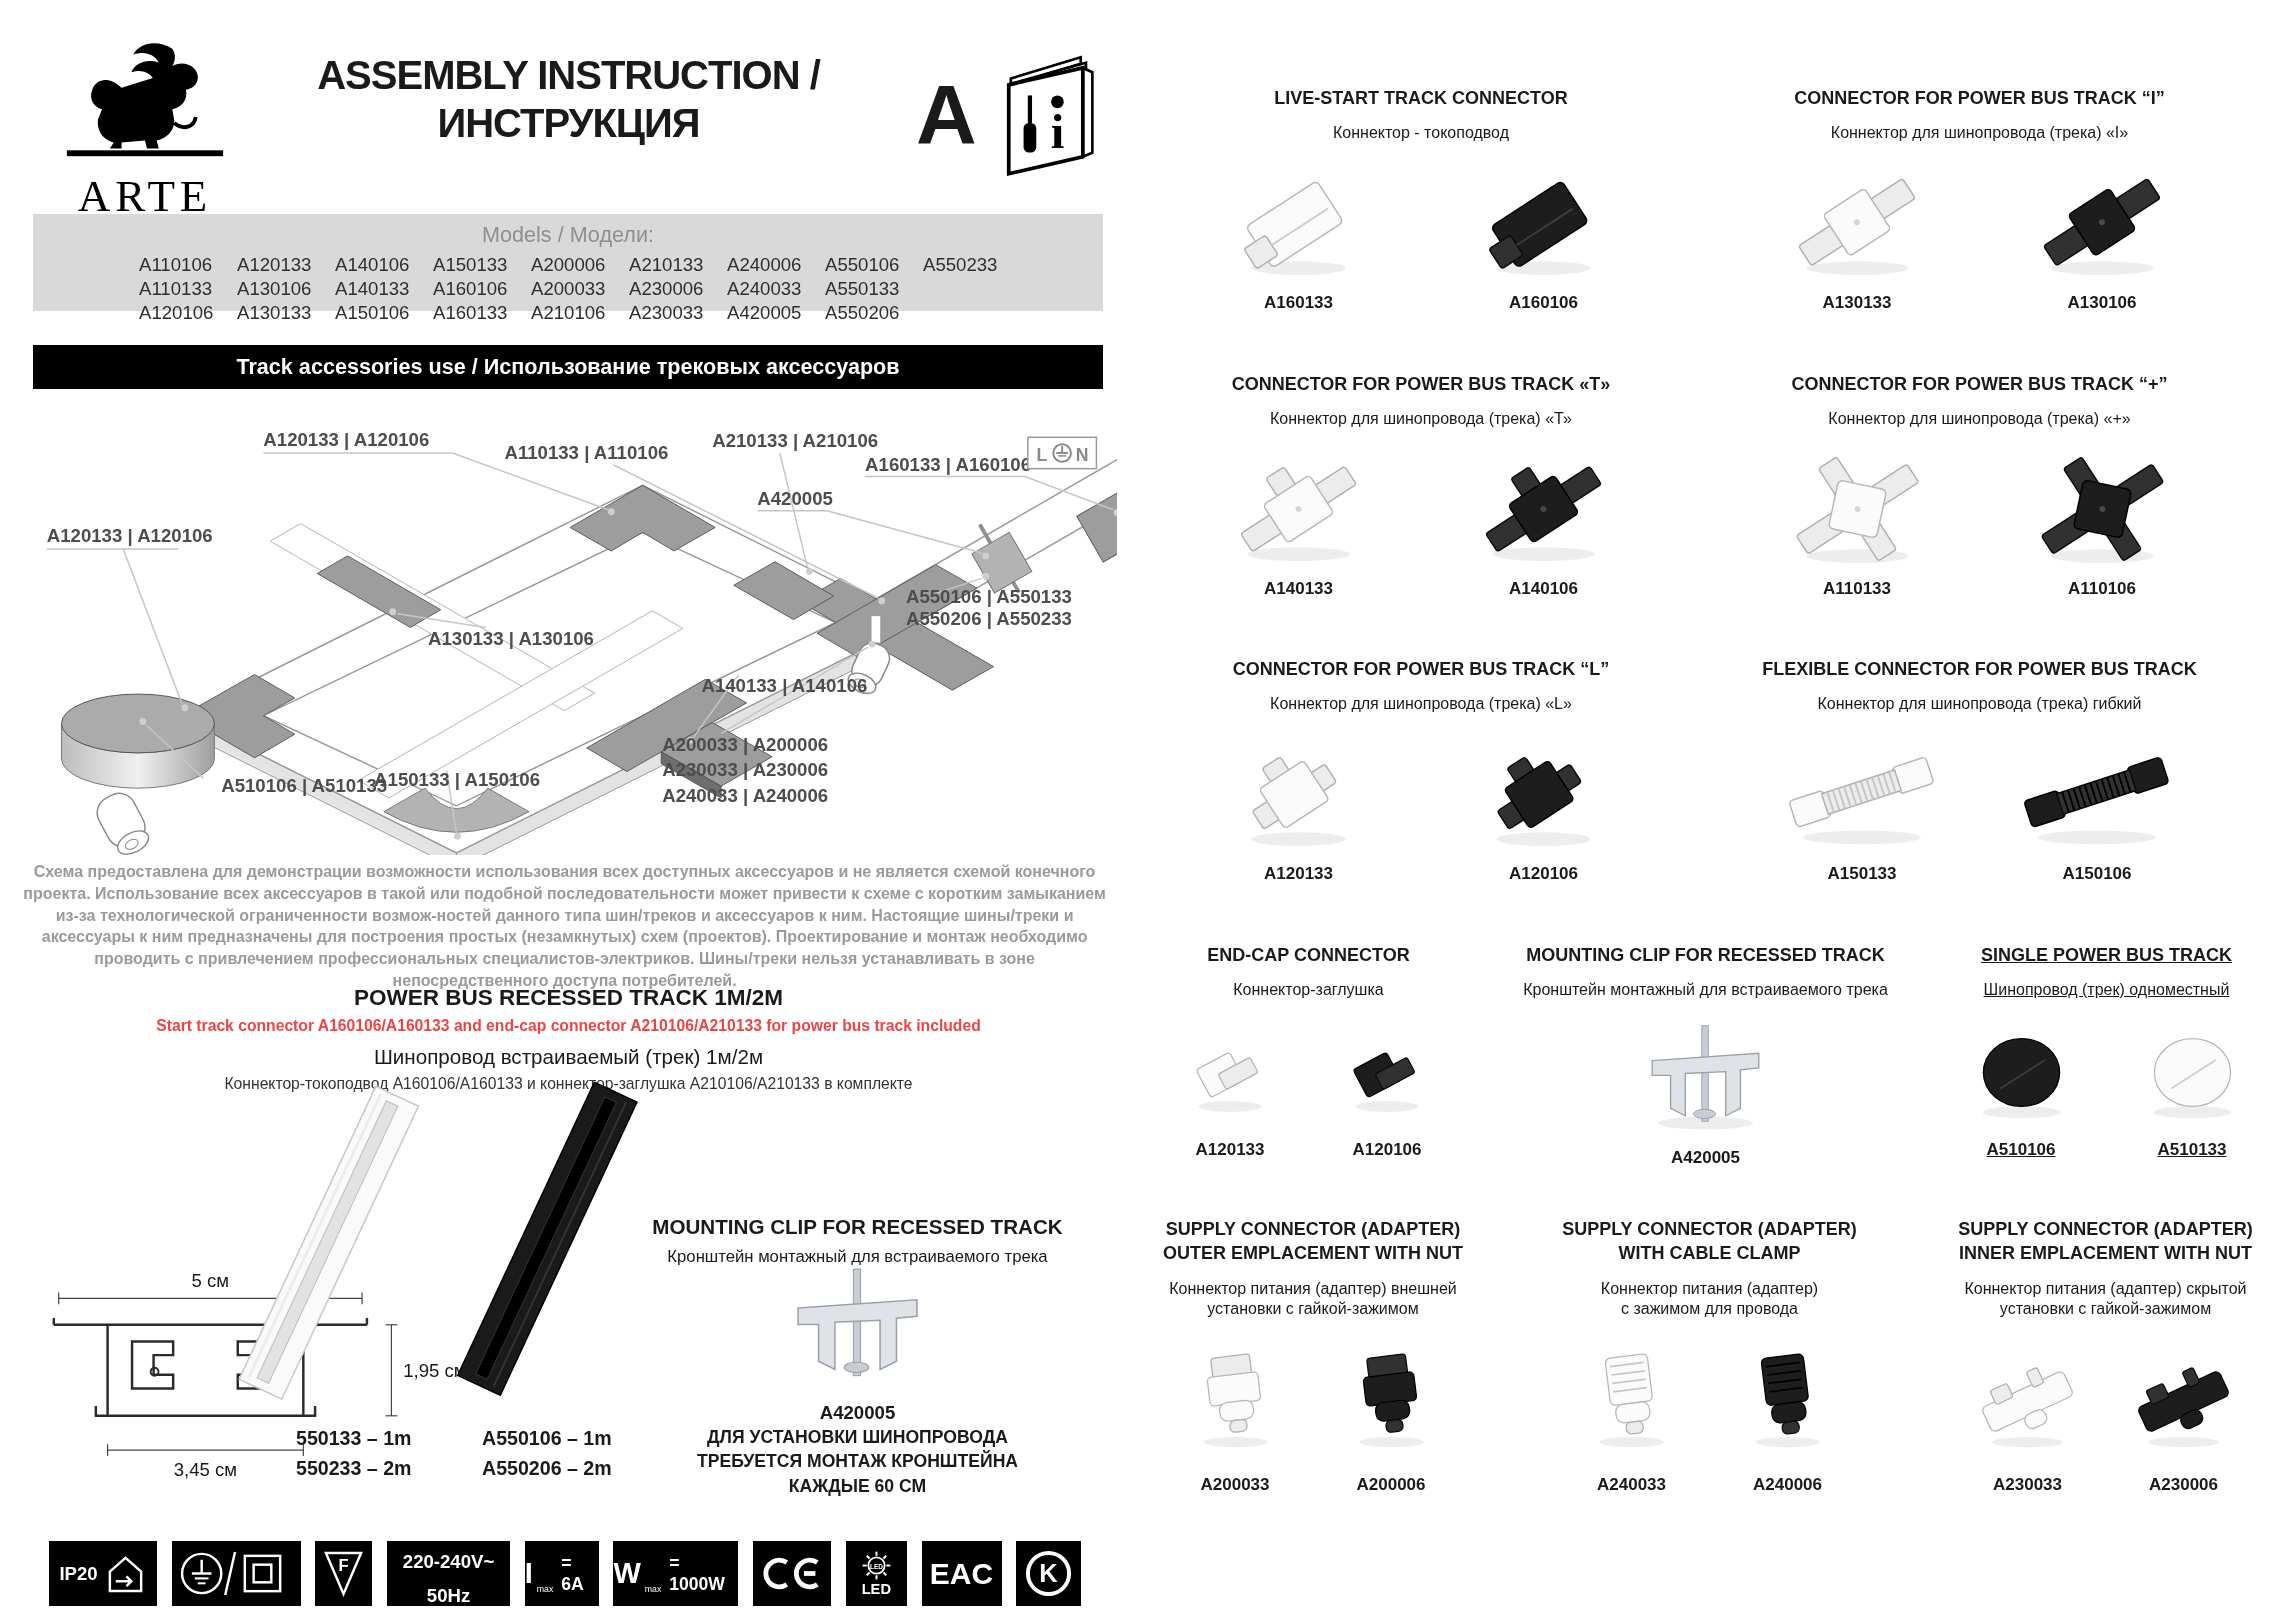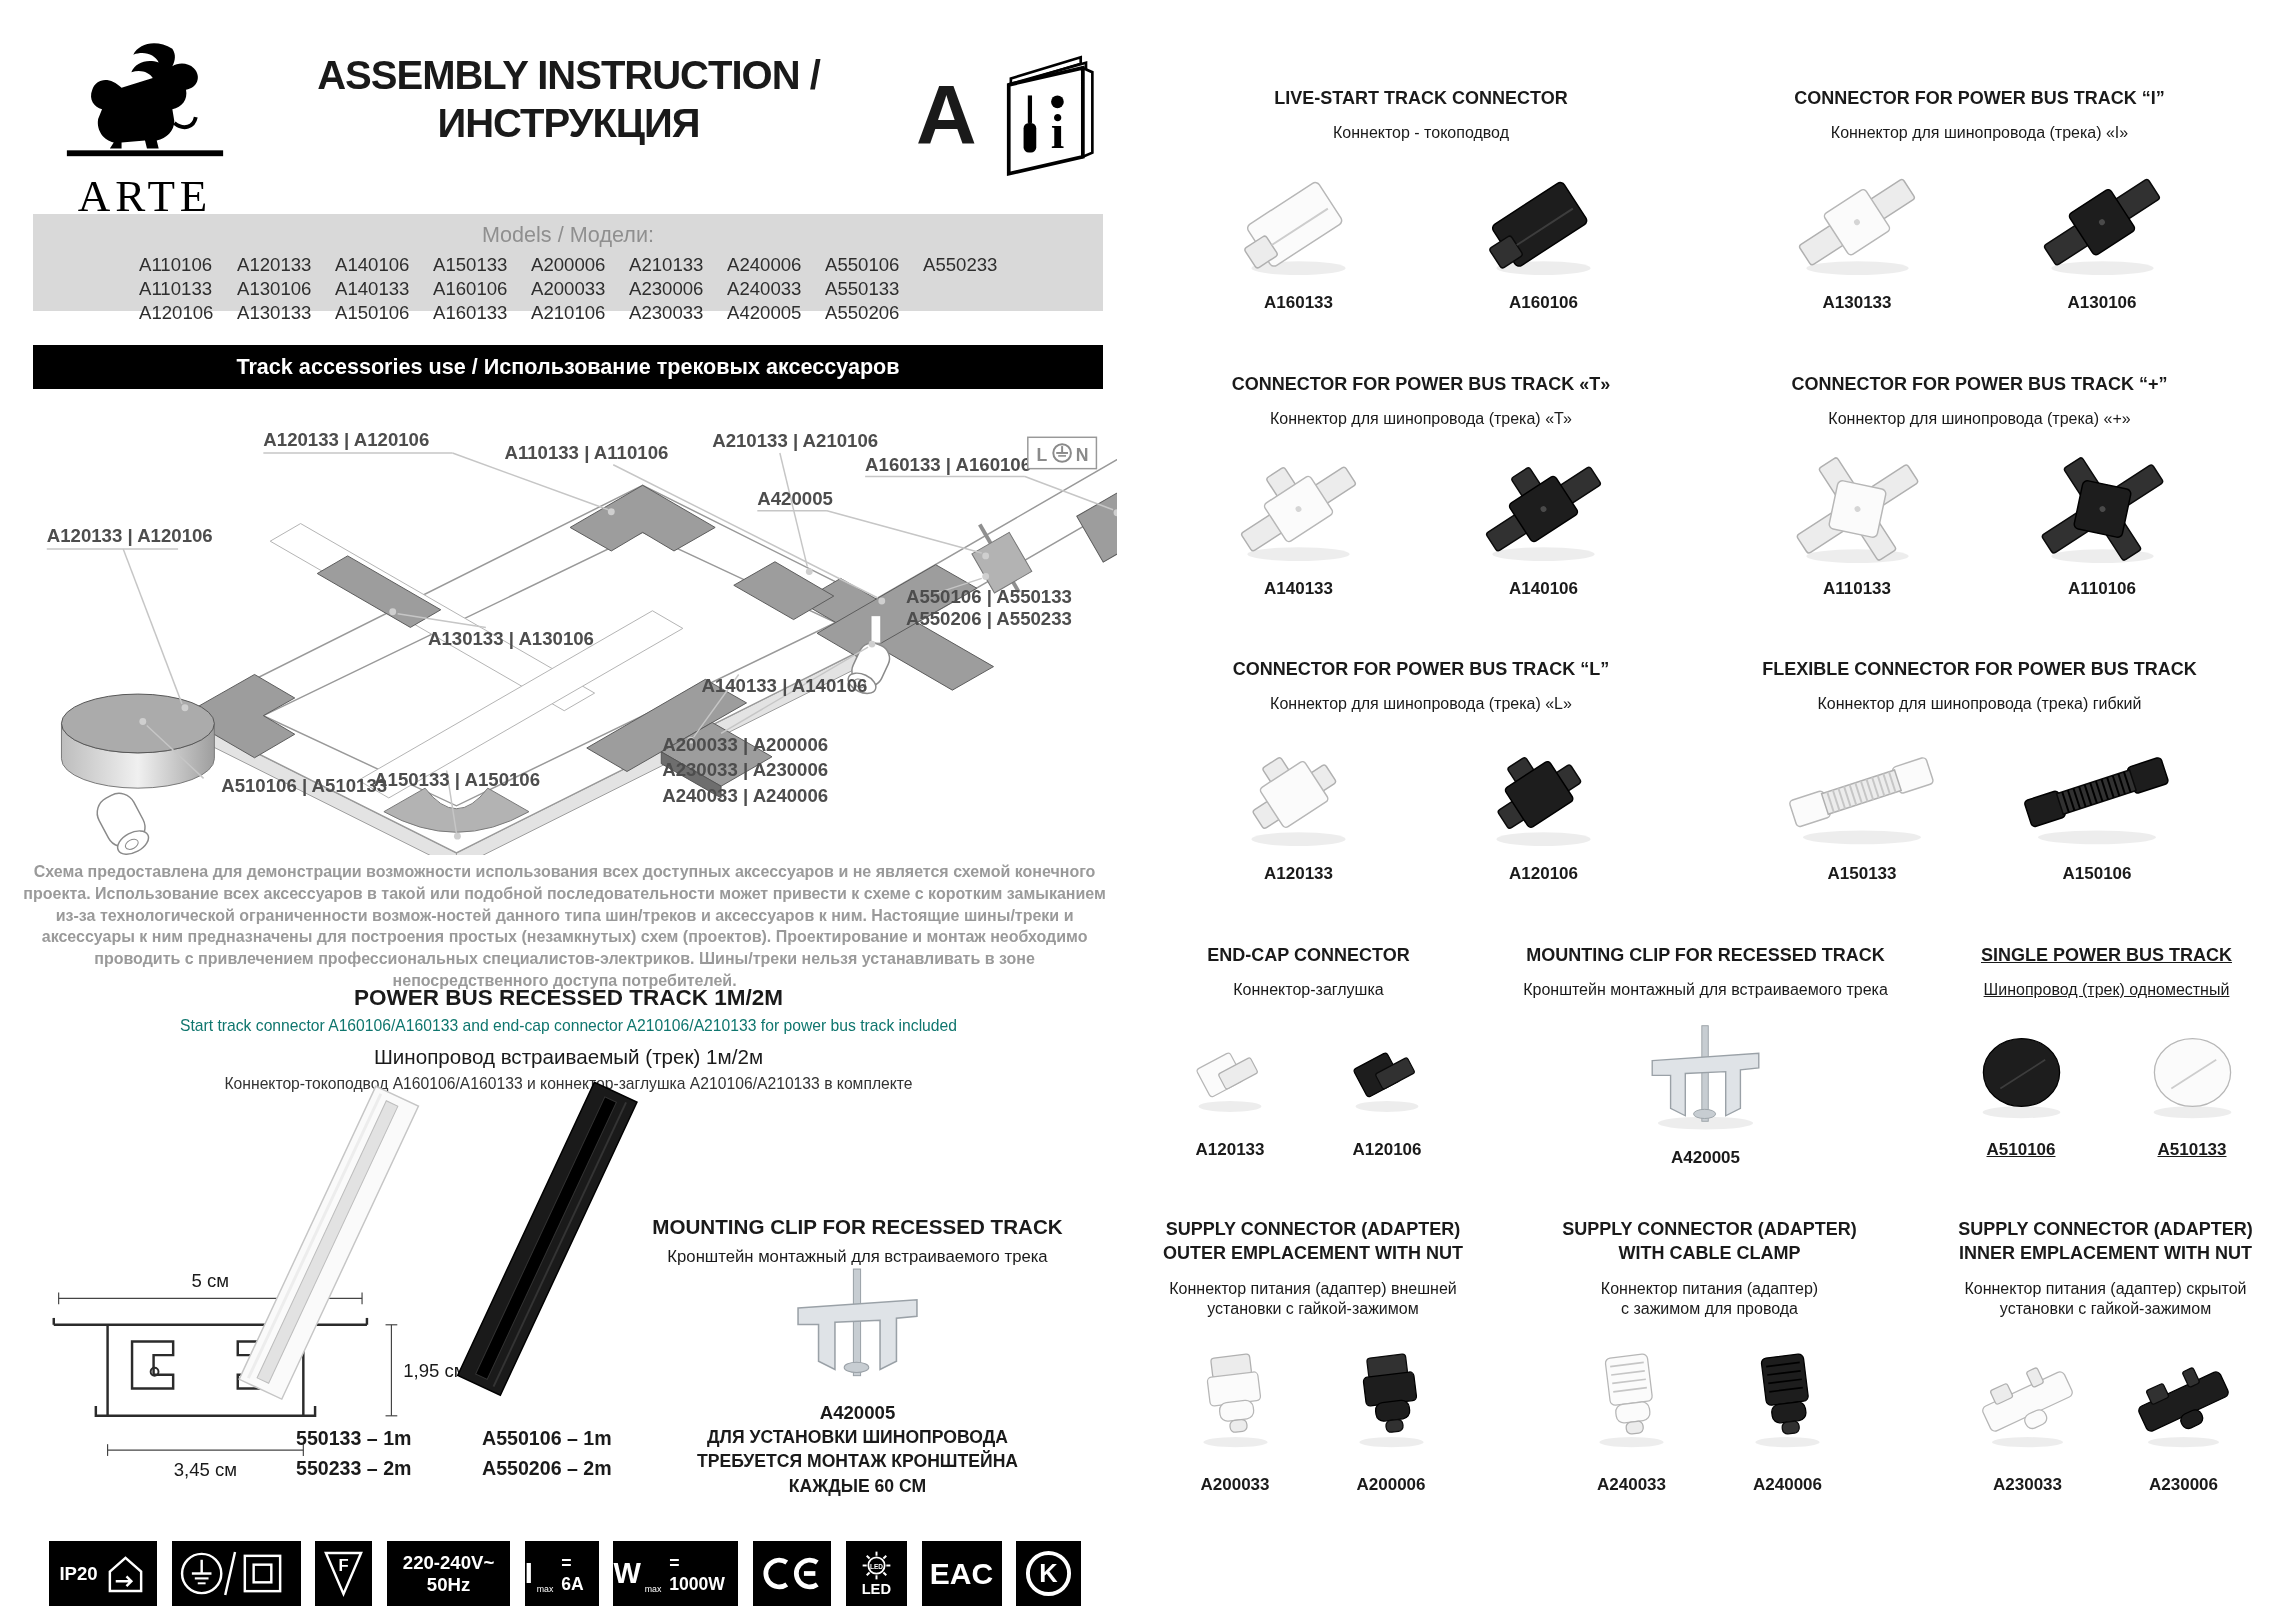--- a/index.html
+++ b/index.html
@@ -32,41 +32,41 @@
   .diagram .dark{fill:#6e6e6e;stroke:#555;stroke-width:1;}
   .diagram .extr{fill:#e3e3e3;stroke:#9c9c9c;stroke-width:1;}
   .diagram .spot{fill:#fff;stroke:#8a8a8a;stroke-width:1.5;}
   .diagram .lon-t{font-size:18px;font-weight:bold;fill:#8a8a8a;}
   
   .disclaimer{position:absolute;left:21.6px;top:861px;width:1086px;text-align:center;
               color:#9a9a9a;font-size:16px;line-height:1.36;font-weight:bold;}
   
   .rec-head{position:absolute;left:108px;top:985px;width:921px;text-align:center;}
   .rec-title{font-size:22.5px;font-weight:bold;}
-  .rec-sub{font-size:15.7px;color:#0f766e;margin-top:5.9px;}
+  .rec-sub{font-size:15.7px;color:#ef4444;margin-top:5.9px;font-weight:bold;}
   .rec-title-ru{font-size:20.6px;margin-top:9.8px;}
   .rec-sub-ru{font-size:15.7px;color:#333;margin-top:5.9px;}
   .xsect{position:absolute;left:39px;top:1269px;}
   .xsect .ln{stroke:#2b2b2b;stroke-width:2.5;fill:none;}
   .xsect .dim{stroke:#444;stroke-width:1.2;fill:none;}
   .xsect text{font-size:19px;fill:#1a1a1a;font-family:"Liberation Sans",sans-serif;}
   .tracks{position:absolute;left:118px;top:1078px;}
   .trk-models{position:absolute;font-size:19.6px;font-weight:bold;line-height:1.55;white-space:nowrap;}
   
   .clipL{position:absolute;left:627px;top:1215px;width:461px;text-align:center;}
   .clipL-t{font-size:20.6px;font-weight:bold;}
   .clipL-s{font-size:16.7px;margin-top:7.8px;}
   .clipL-code{font-size:18.6px;font-weight:bold;margin-top:7.8px;}
   .clipL-note{font-size:17.6px;font-weight:bold;margin-top:1px;line-height:1.4;white-space:pre-line;}
   
   .footer{position:absolute;left:49px;top:1541px;display:flex;gap:14.7px;align-items:stretch;}
   .tile{background:#000;color:#fff;height:65px;display:flex;align-items:center;justify-content:center;gap:5.9px;}
   .tile svg{display:block;}
   .tile .txt{font-weight:bold;}
-  .t-volt{flex-direction:column;gap:0;font-size:18.6px;font-weight:bold;line-height:1.15;}
+  .t-volt{flex-direction:column;gap:12px;font-size:18.6px;font-weight:bold;line-height:1.15;justify-content:flex-end;}
   .bigsym{font-size:29px;font-weight:bold;}
   .sub{font-size:8.8px;align-self:flex-end;margin:0 2px 11.8px -2px;}
   .val{font-size:17.6px;font-weight:bold;}
   .eac{font-size:30px;font-weight:bold;letter-spacing:0px;}
   
   .catalog{position:absolute;left:1127px;top:0;width:1165px;height:1621px;}
   .cat-row{position:absolute;left:0;width:1165px;display:flex;}
   .card{display:flex;flex-direction:column;align-items:center;}
   .card-t{font-size:18px;font-weight:bold;text-align:center;white-space:pre-line;line-height:1.35;}
   .card-s{font-size:16px;text-align:center;margin-top:13px;white-space:pre-line;line-height:1.3;}

